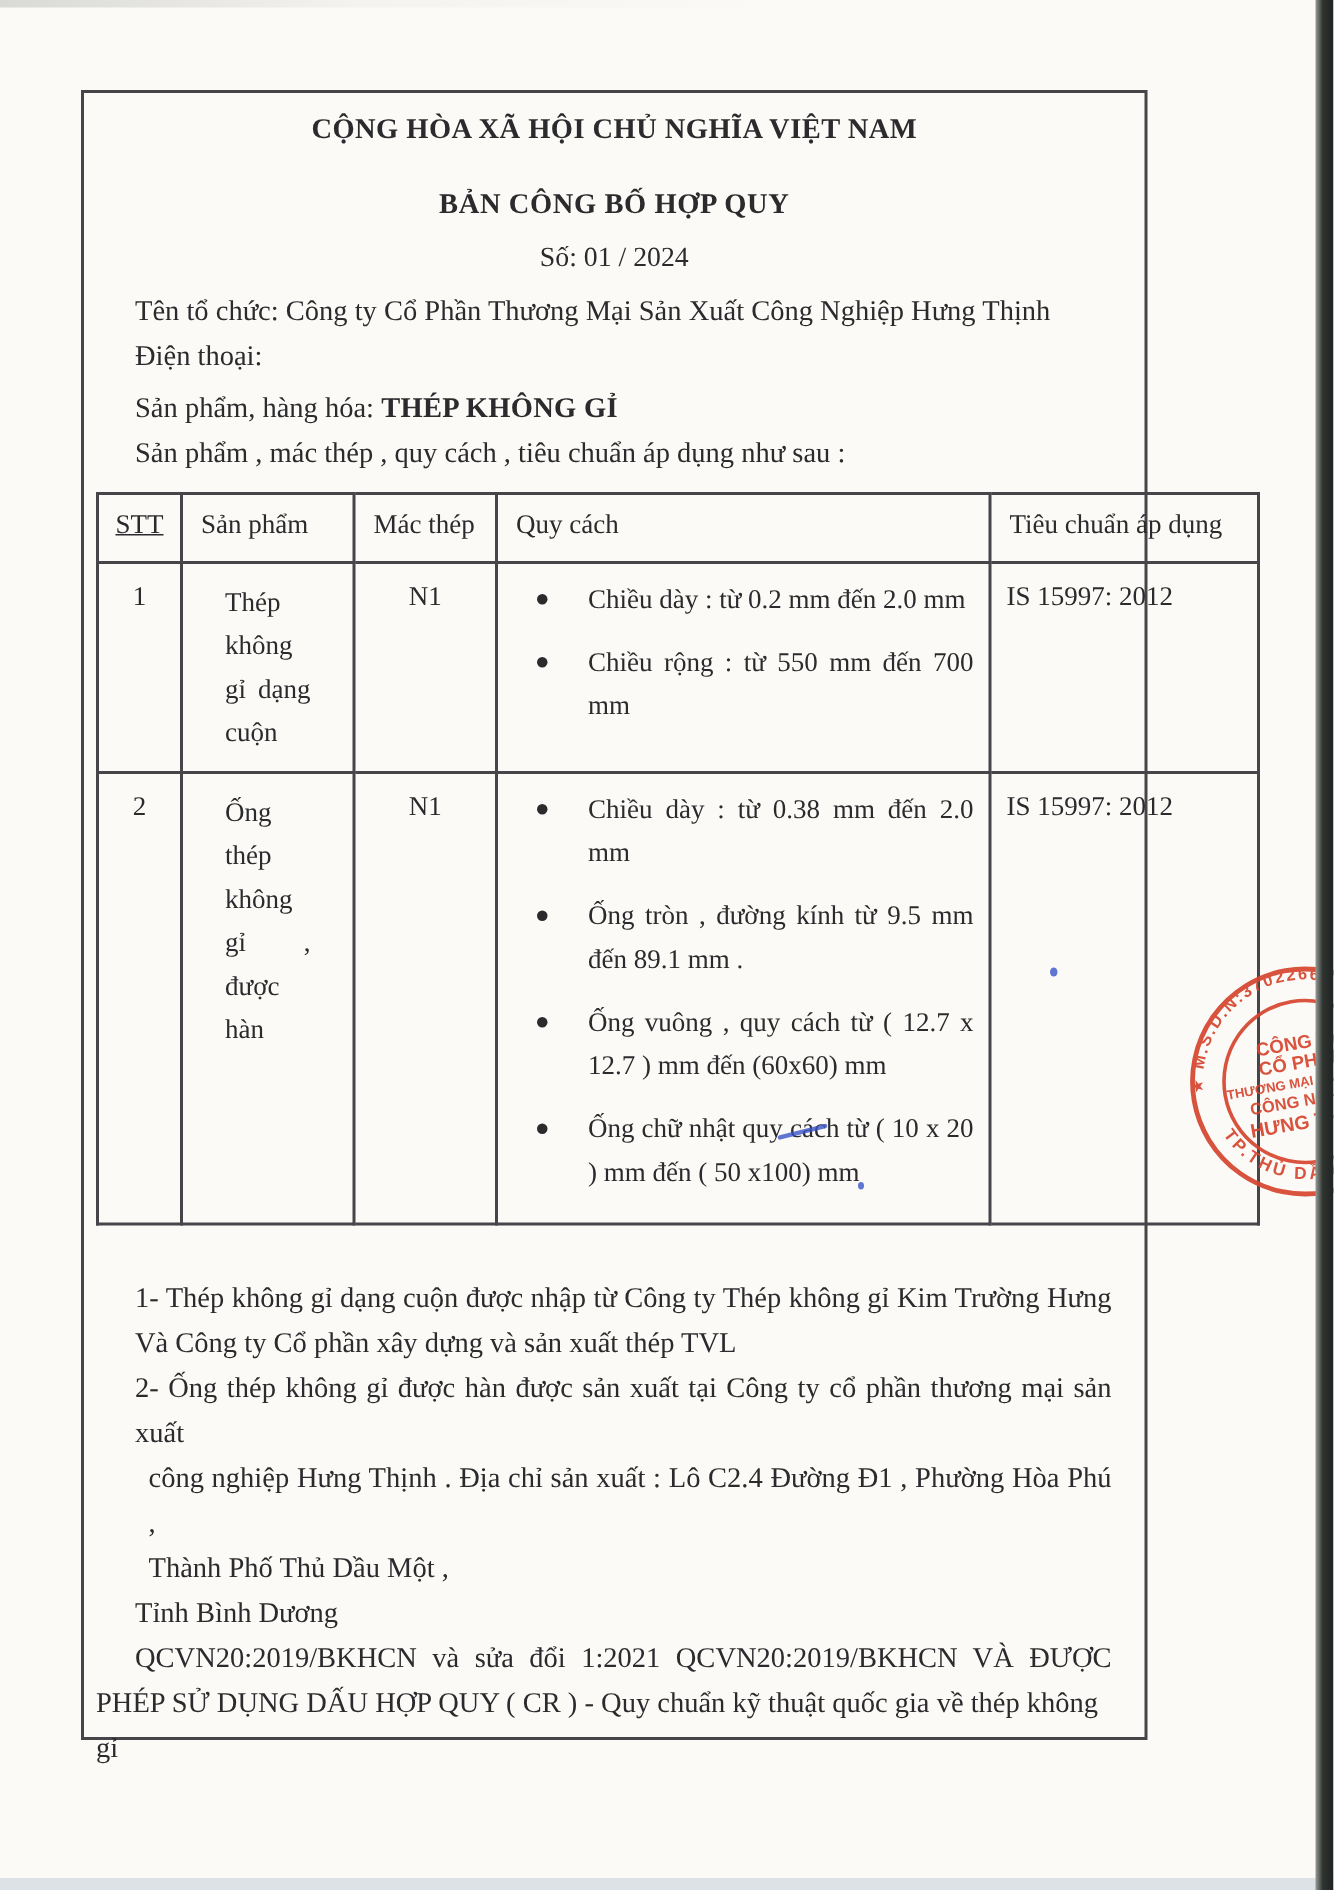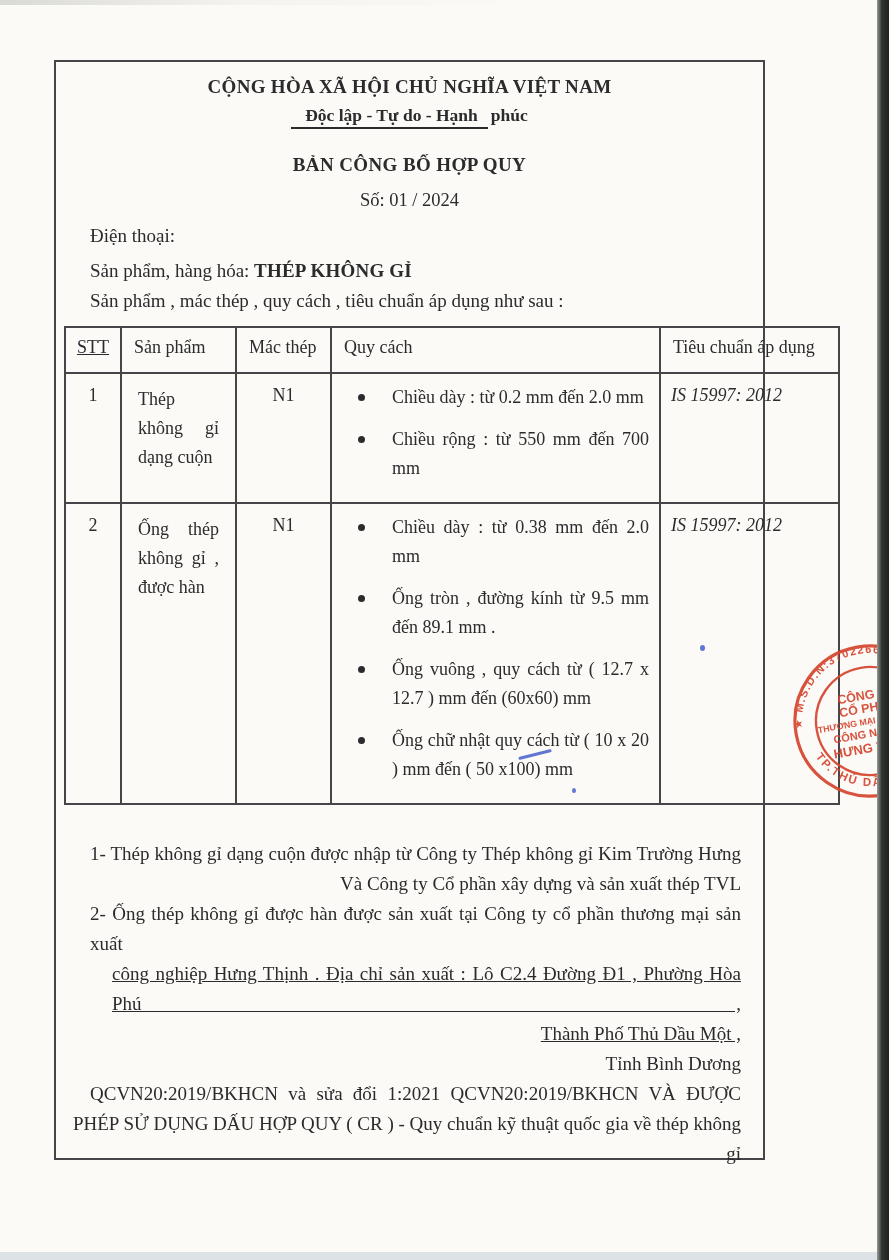--- a/index.html
+++ b/index.html
@@ -35,33 +35,33 @@
   table.products{margin:10px 0 0 8px;width:774px;border-collapse:collapse;table-layout:fixed;
                  font-size:18px;}
   table.products th,table.products td{border:2px solid #46464a;vertical-align:top;box-sizing:border-box;
                  font-weight:normal;}
   table.products thead tr{height:46px;}
   table.products th{text-align:left;padding:9px 12px;}
   table.products th.col0{text-align:center;padding:9px 2px;text-decoration:underline;}
   tr.row0 td{height:95px;}
   tr.row1 td{height:232px;}
   td.stt{text-align:center;padding-top:11px;}
-  td.product{text-align:justify;padding:11px 16px;line-height:29px;margin-left:26px;}
+  td.product{text-align:justify;padding:11px 28px;line-height:29px;margin-left:26px;}
   td.grade{text-align:center;padding-top:11px;}
   td.specs{padding:9px 6px 6px 0;}
   td.specs ul{list-style:none;margin:0;padding:0;}
   td.specs li{position:relative;margin:0 0 13px 0;padding-left:60px;padding-right:4px;
               text-align:justify;line-height:29px;}
   td.specs li::before{content:"";position:absolute;left:26px;top:11px;width:7px;height:7px;
               border-radius:50%;background:#2b2b2e;}
-  td.standard{padding:11px 10px;font-style:italic;}
+  td.standard{padding:11px 10px;}
 
   .notes{margin:34px 22px 0 34px;font-size:19px;}
-  .note-line{line-height:30px;text-align:right;}
-  .indent-hang{margin-left:22px;text-decoration:underline;}
+  .note-line{line-height:30px;}
+  .indent-hang{margin-left:9px;}
   .indent-flush{margin-left:-26px;}
   .just{text-align:justify;text-align-last:justify;}
 
   
   .stamp{position:absolute;left:791px;top:642px;width:158px;height:158px;z-index:20;
          transform:rotate(-10deg);opacity:.92;}
   .stamp text{font-family:"Liberation Sans","DejaVu Sans",sans-serif;font-weight:bold;}
 
   
   .ink{position:absolute;background:var(--ink);z-index:15;opacity:.8;}
@@ -70,28 +70,26 @@
   .ink-dot2{left:572px;top:788px;width:4px;height:5px;border-radius:50%;}
 </style>
 </head>
 <body>
 
 <div class="page">
 
   <div class="frame">
 
     <div class="motto1">CỘNG HÒA XÃ HỘI CHỦ NGHĨA VIỆT NAM</div>
-    <div class="motto2">
-      <span class="u">Độc lập - Tự do - Hạnh</span><span class="tail">phúc</span>
-    </div>
 
     <div class="doc-title">BẢN CÔNG BỐ HỢP QUY</div>
     <div class="doc-number">Số: 01 / 2024</div>
 
     <div class="info">
+      <div class="line">Tên tổ chức: Công ty Cổ Phần Thương Mại Sản Xuất Công Nghiệp Hưng Thịnh</div>
       <div class="line">Điện thoại:</div>
       <div class="line product">
         <span>Sản phẩm, hàng hóa:</span>
         <b>THÉP KHÔNG GỈ</b>
       </div>
       <div class="line">Sản phẩm , mác thép , quy cách , tiêu chuẩn áp dụng như sau :</div>
     </div>
 
     <table class="products">
       <colgroup>

